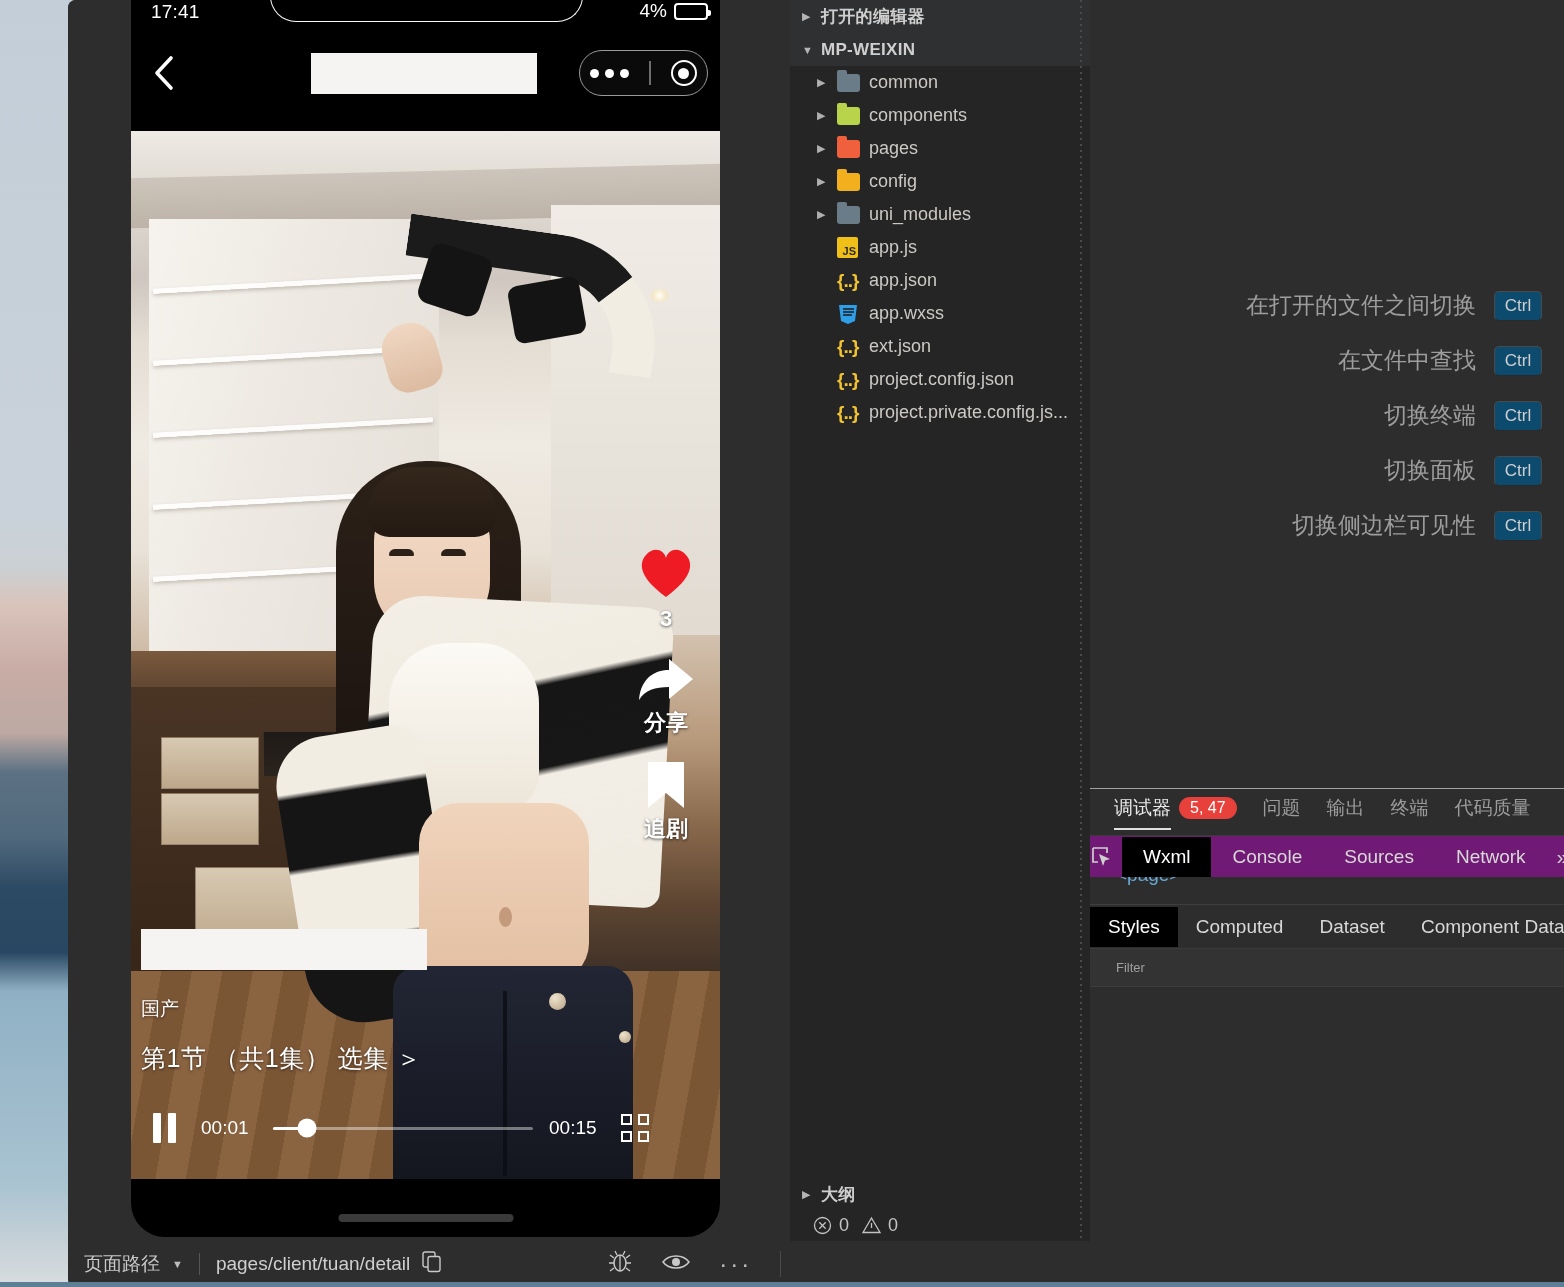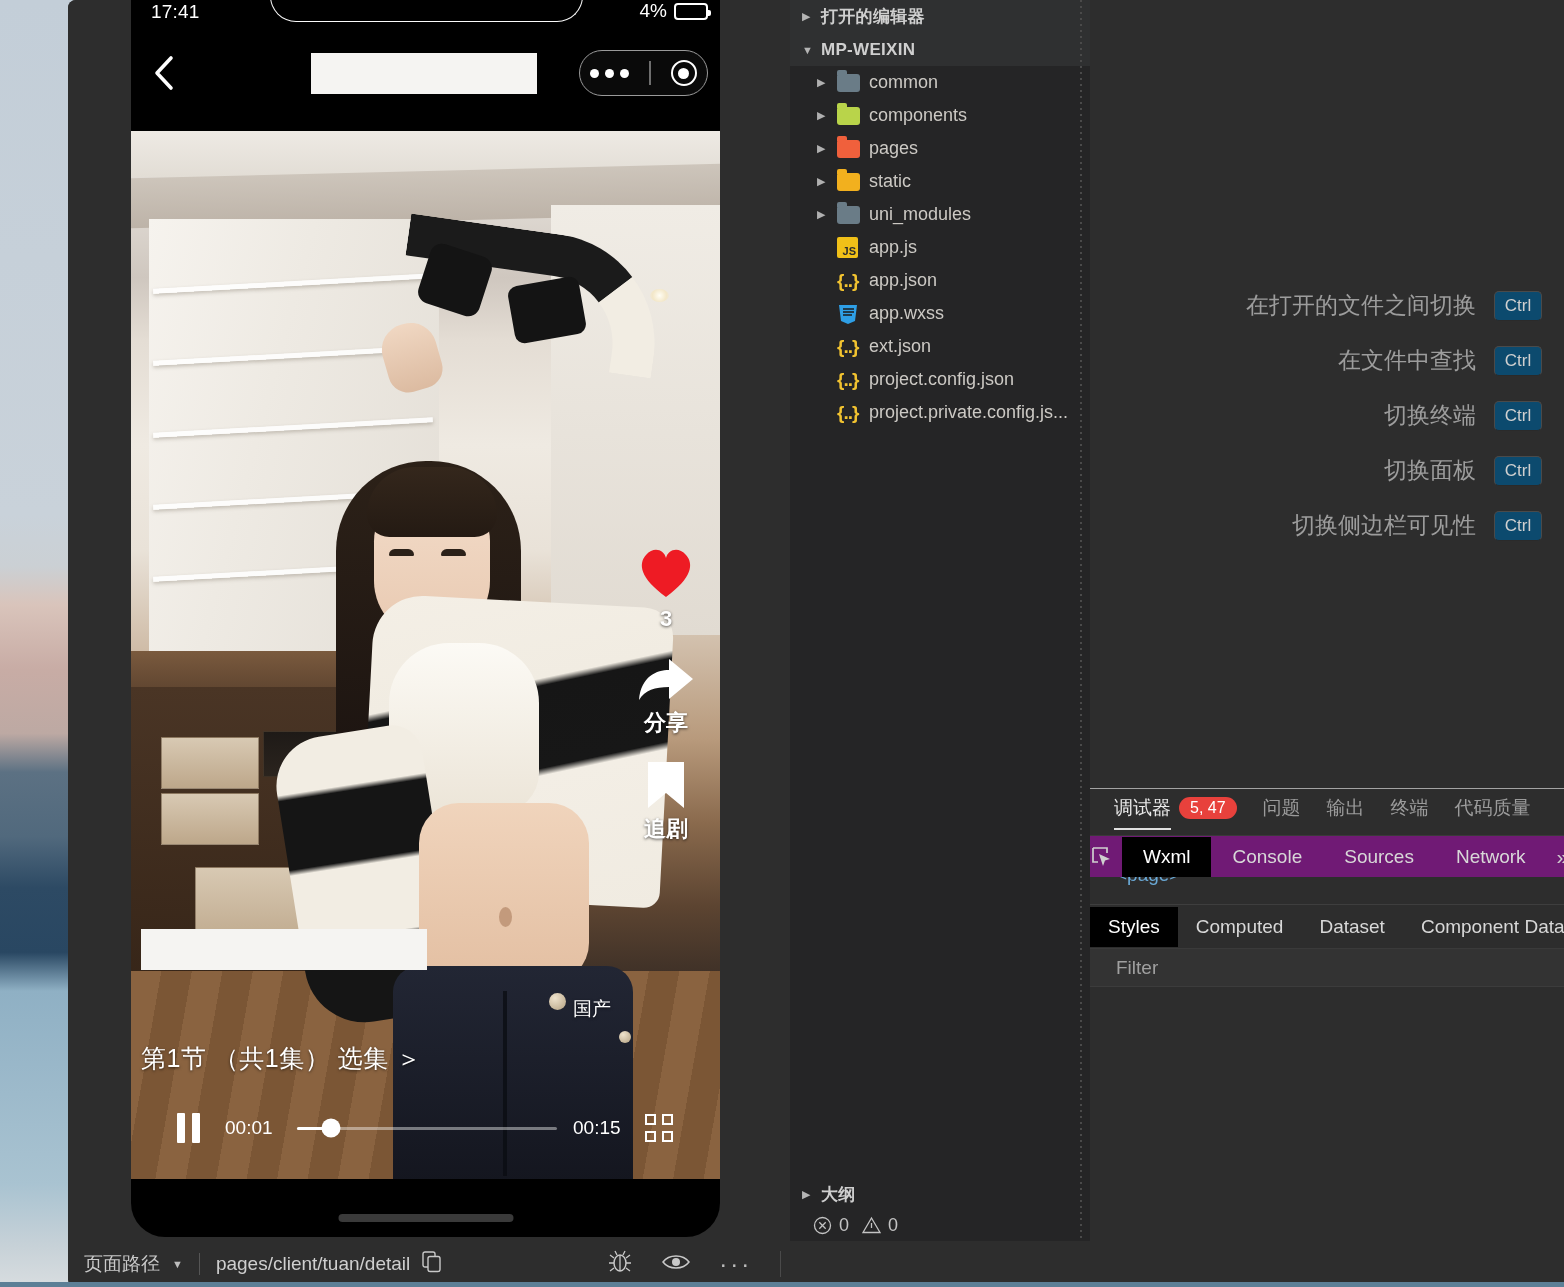--- a/index.html
+++ b/index.html
@@ -275,34 +275,32 @@
 
   
   #video-info {
     position: absolute; left: 10px; bottom: 104px; width: 470px;
     color: #fff;
   }
   #title-placeholder { width: 286px; height: 41px; background: #f5f4f2; }
   #subtitle {
     font-size: 19px; margin-top: 26px;
     text-shadow: 0 1px 3px rgba(0,0,0,.6);
-    text-align: right;
   }
   #episode {
     font-size: 25px; margin-top: 20px; font-weight: 500;
     text-shadow: 0 1px 3px rgba(0,0,0,.6);
     letter-spacing: .5px;
   }
 
   
   #player-ctrls {
     position: absolute; left: 0; bottom: 26px; width: 540px; height: 50px;
     display: flex; align-items: center; color: #fff;
     padding: 0 22px;
-    margin-left: 24px;
   }
   #pause-btn { width: 26px; height: 30px; display: flex; gap: 7px; }
   #pause-btn i { width: 8px; height: 30px; background: #fff; display: block; border-radius: 1px; }
   .time { font-size: 19px; min-width: 56px; }
   #time-cur { margin-left: 22px; }
   #progress {
     flex: 1; height: 3px; background: rgba(255,255,255,.42);
     margin: 0 16px; position: relative; border-radius: 2px;
   }
   #progress-fill { position: absolute; left: 0; top: 0; height: 3px; width: 13%; background: #fff; border-radius: 2px; }
@@ -435,21 +433,21 @@
   }
   #wxml-strip span { position: relative; top: -13px; }
   #styles-tabs {
     height: 44px; display: flex; align-items: center;
     background: #2d2d2d; border-bottom: 1px solid #3a3a3a;
   }
   .stab { color: #d8d8d8; font-size: 19px; padding: 9px 18px; white-space: nowrap; }
   .stab.active { background: #000; color: #fff; }
   #filter-bar {
     height: 38px; background: #333333; display: flex; align-items: center;
-    padding-left: 26px; color: #a0a0a0; font-size: 19px;
+    padding-left: 26px; color: #a0a0a0; font-size: 13px;
     border-bottom: 1px solid #3c3c3c;
   }
   #styles-body { height: 250px; background: #2d2d2d; }
 
   
   #statusbar {
     position: absolute; left: 0; bottom: 0; width: 1216px; height: 46px;
     background: #2d2d2d; display: flex; align-items: center;
     color: #c9c9c9; font-size: 19px;
   }
@@ -624,21 +622,21 @@
         <span class="fileicon">
             <span class="folder-ico fi-red"></span>
           </span>
         <span class="nm">pages</span>
       </div>
       <div class="tree-row">
         <span class="tw">▶</span>
         <span class="fileicon">
             <span class="folder-ico fi-yellow"></span>
           </span>
-        <span class="nm">static</span>
+        <span class="nm">config</span>
       </div>
       <div class="tree-row">
         <span class="tw">▶</span>
         <span class="fileicon">
             <span class="folder-ico fi-blue"></span>
           </span>
         <span class="nm">uni_modules</span>
       </div>
 
       <div class="tree-row file">

